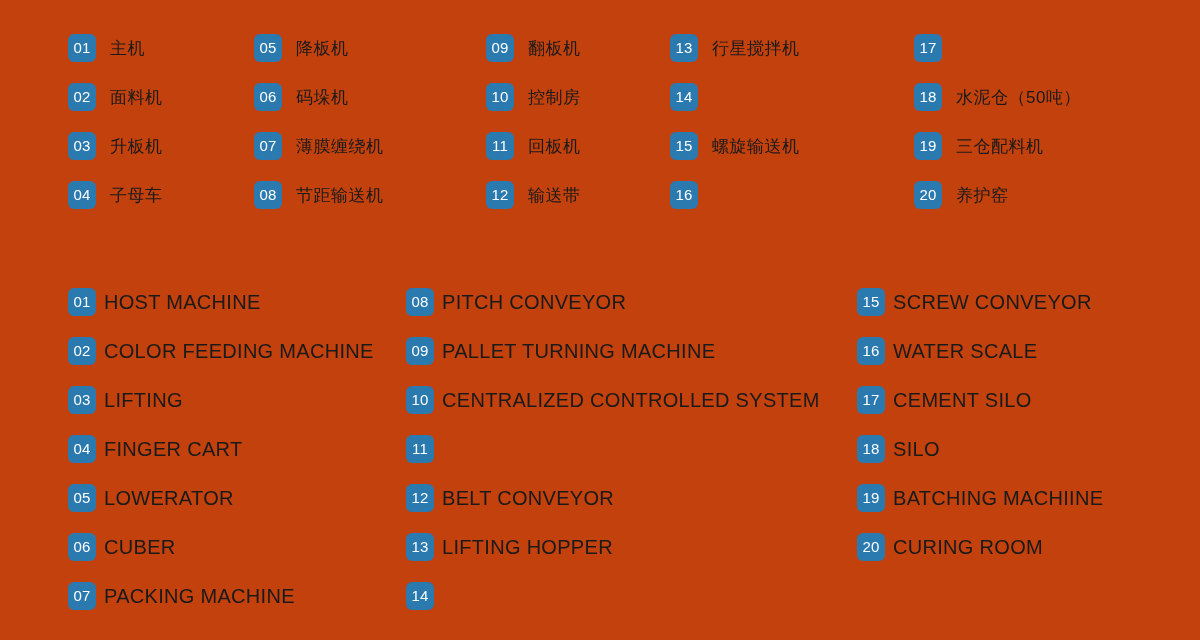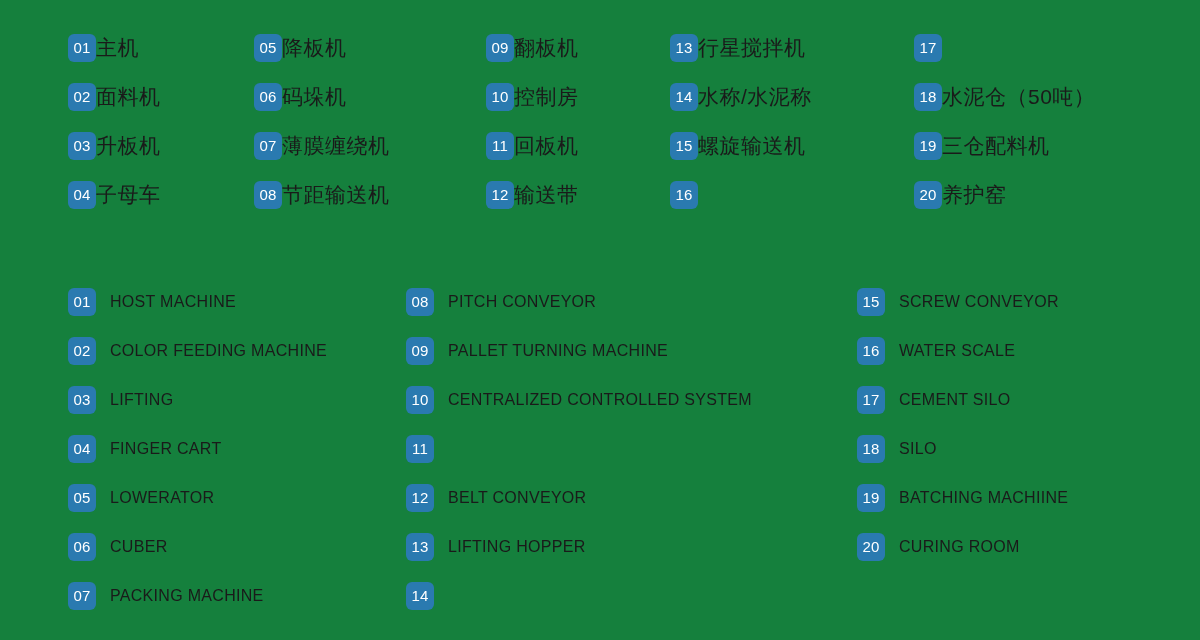--- a/index.html
+++ b/index.html
@@ -12,21 +12,21 @@
     height: 640px;
     position: relative;
     overflow: hidden;
     font-family: "Liberation Sans", "DejaVu Sans", sans-serif;
     -webkit-font-smoothing: antialiased;
   }
 
   .legend-page {
     position: absolute;
     inset: 0;
-    background: #15803d;
+    background: #c2410c;
   }
 
   
   .badge {
     flex: 0 0 auto;
     width: 28px;
     height: 28px;
     border-radius: 6px;
     background: #2a7ab0;
     color: #ffffff;
@@ -60,21 +60,22 @@
     width: 1200px;
     height: 200px;
   }
   .cn-col {
     position: absolute;
     top: 0;
   }
   .cn-col .row { margin-bottom: 21px; }
   .cn-col .row:last-child { margin-bottom: 0; }
   .cn-col .label {
-    font-size: 21px;
+    margin-left: 14px;
+    font-size: 17px;
     letter-spacing: 0.5px;
   }
   .cn-c1 { left: 68px; }
   .cn-c2 { left: 254px; }
   .cn-c3 { left: 486px; }
   .cn-c4 { left: 670px; }
   .cn-c5 { left: 914px; }
 
   
   .en-section {
@@ -84,22 +85,22 @@
     width: 1200px;
     height: 340px;
   }
   .en-col {
     position: absolute;
     top: 0;
   }
   .en-col .row { margin-bottom: 21px; }
   .en-col .row:last-child { margin-bottom: 0; }
   .en-col .label {
-    margin-left: 14px;
-    font-size: 16px;
+    margin-left: 8px;
+    font-size: 20px;
     letter-spacing: 0.3px;
   }
   .en-c1 { left: 68px; }
   .en-c2 { left: 406px; }
   .en-c3 { left: 857px; }
 </style>
 </head>
 <body>
 
 <div class="legend-page">
@@ -159,21 +160,20 @@
           <span class="label">输送带</span>
         </div>
       </div>
     <div class="cn-col cn-c4">
         <div class="row">
           <span class="badge">13</span>
           <span class="label">行星搅拌机</span>
         </div>
         <div class="row">
           <span class="badge">14</span>
-          <span class="label">水称/水泥称</span>
         </div>
         <div class="row">
           <span class="badge">15</span>
           <span class="label">螺旋输送机</span>
         </div>
         <div class="row">
           <span class="badge">16</span>
         </div>
       </div>
     <div class="cn-col cn-c5">

